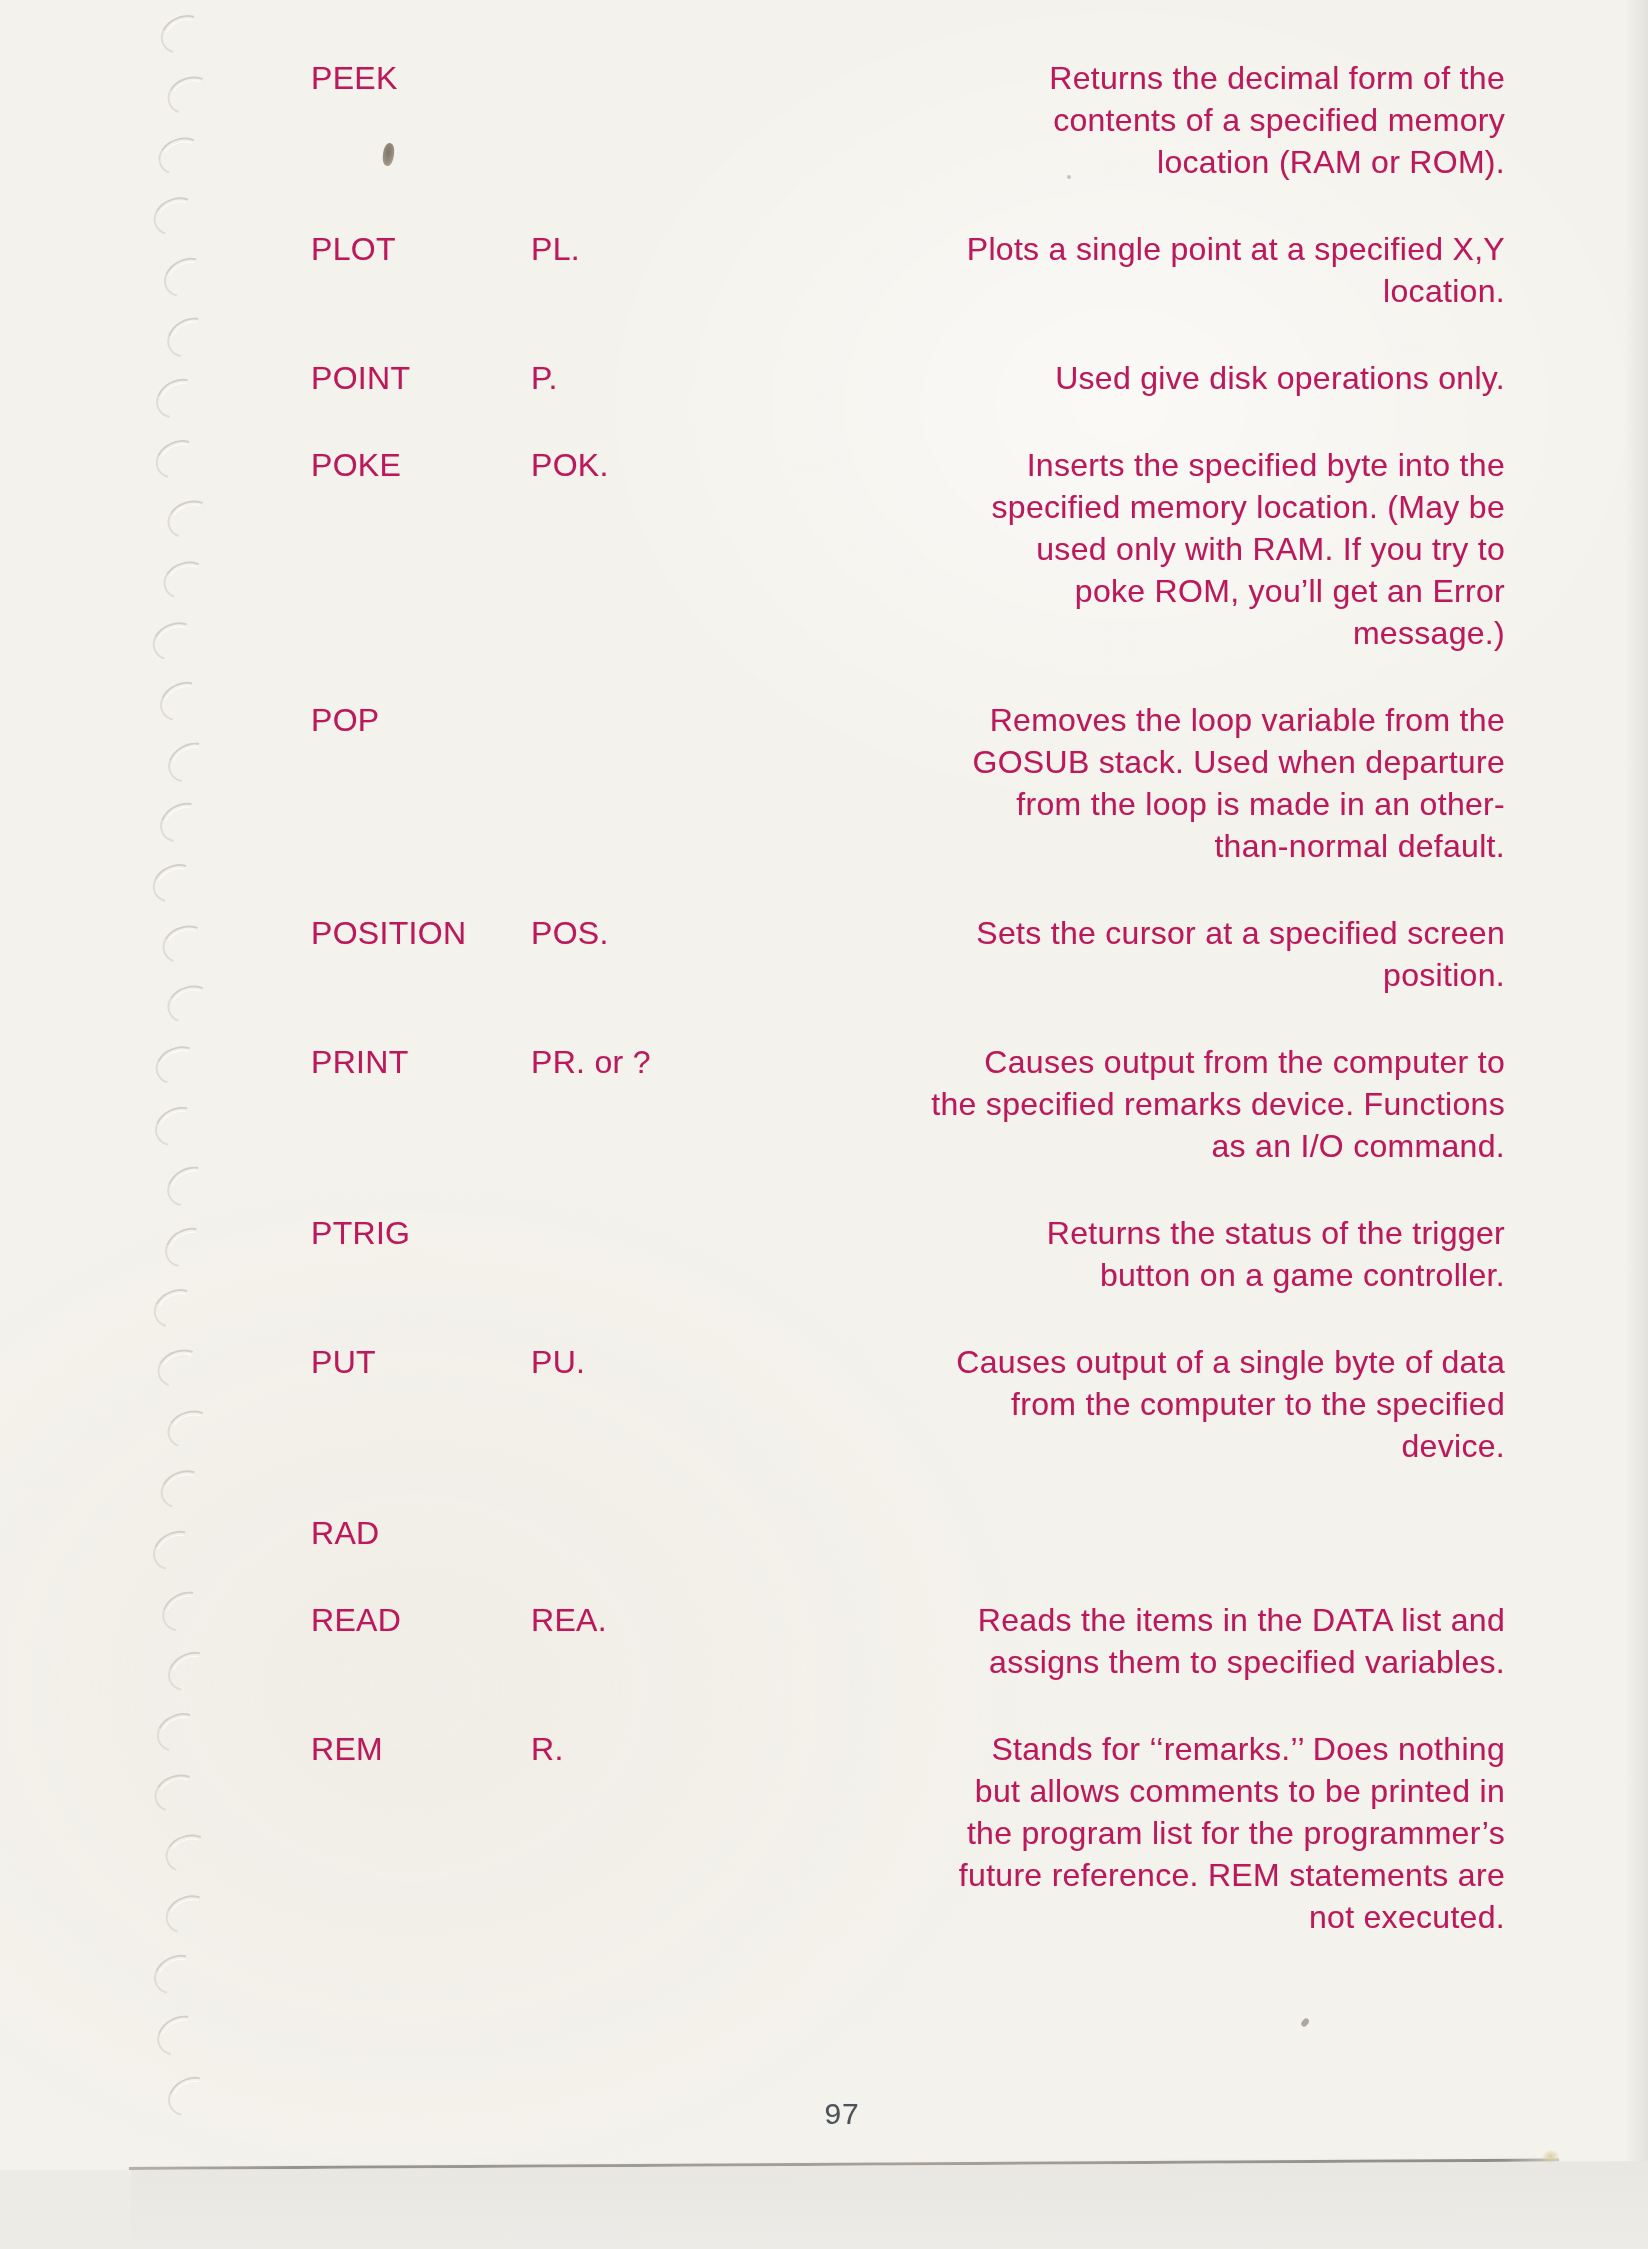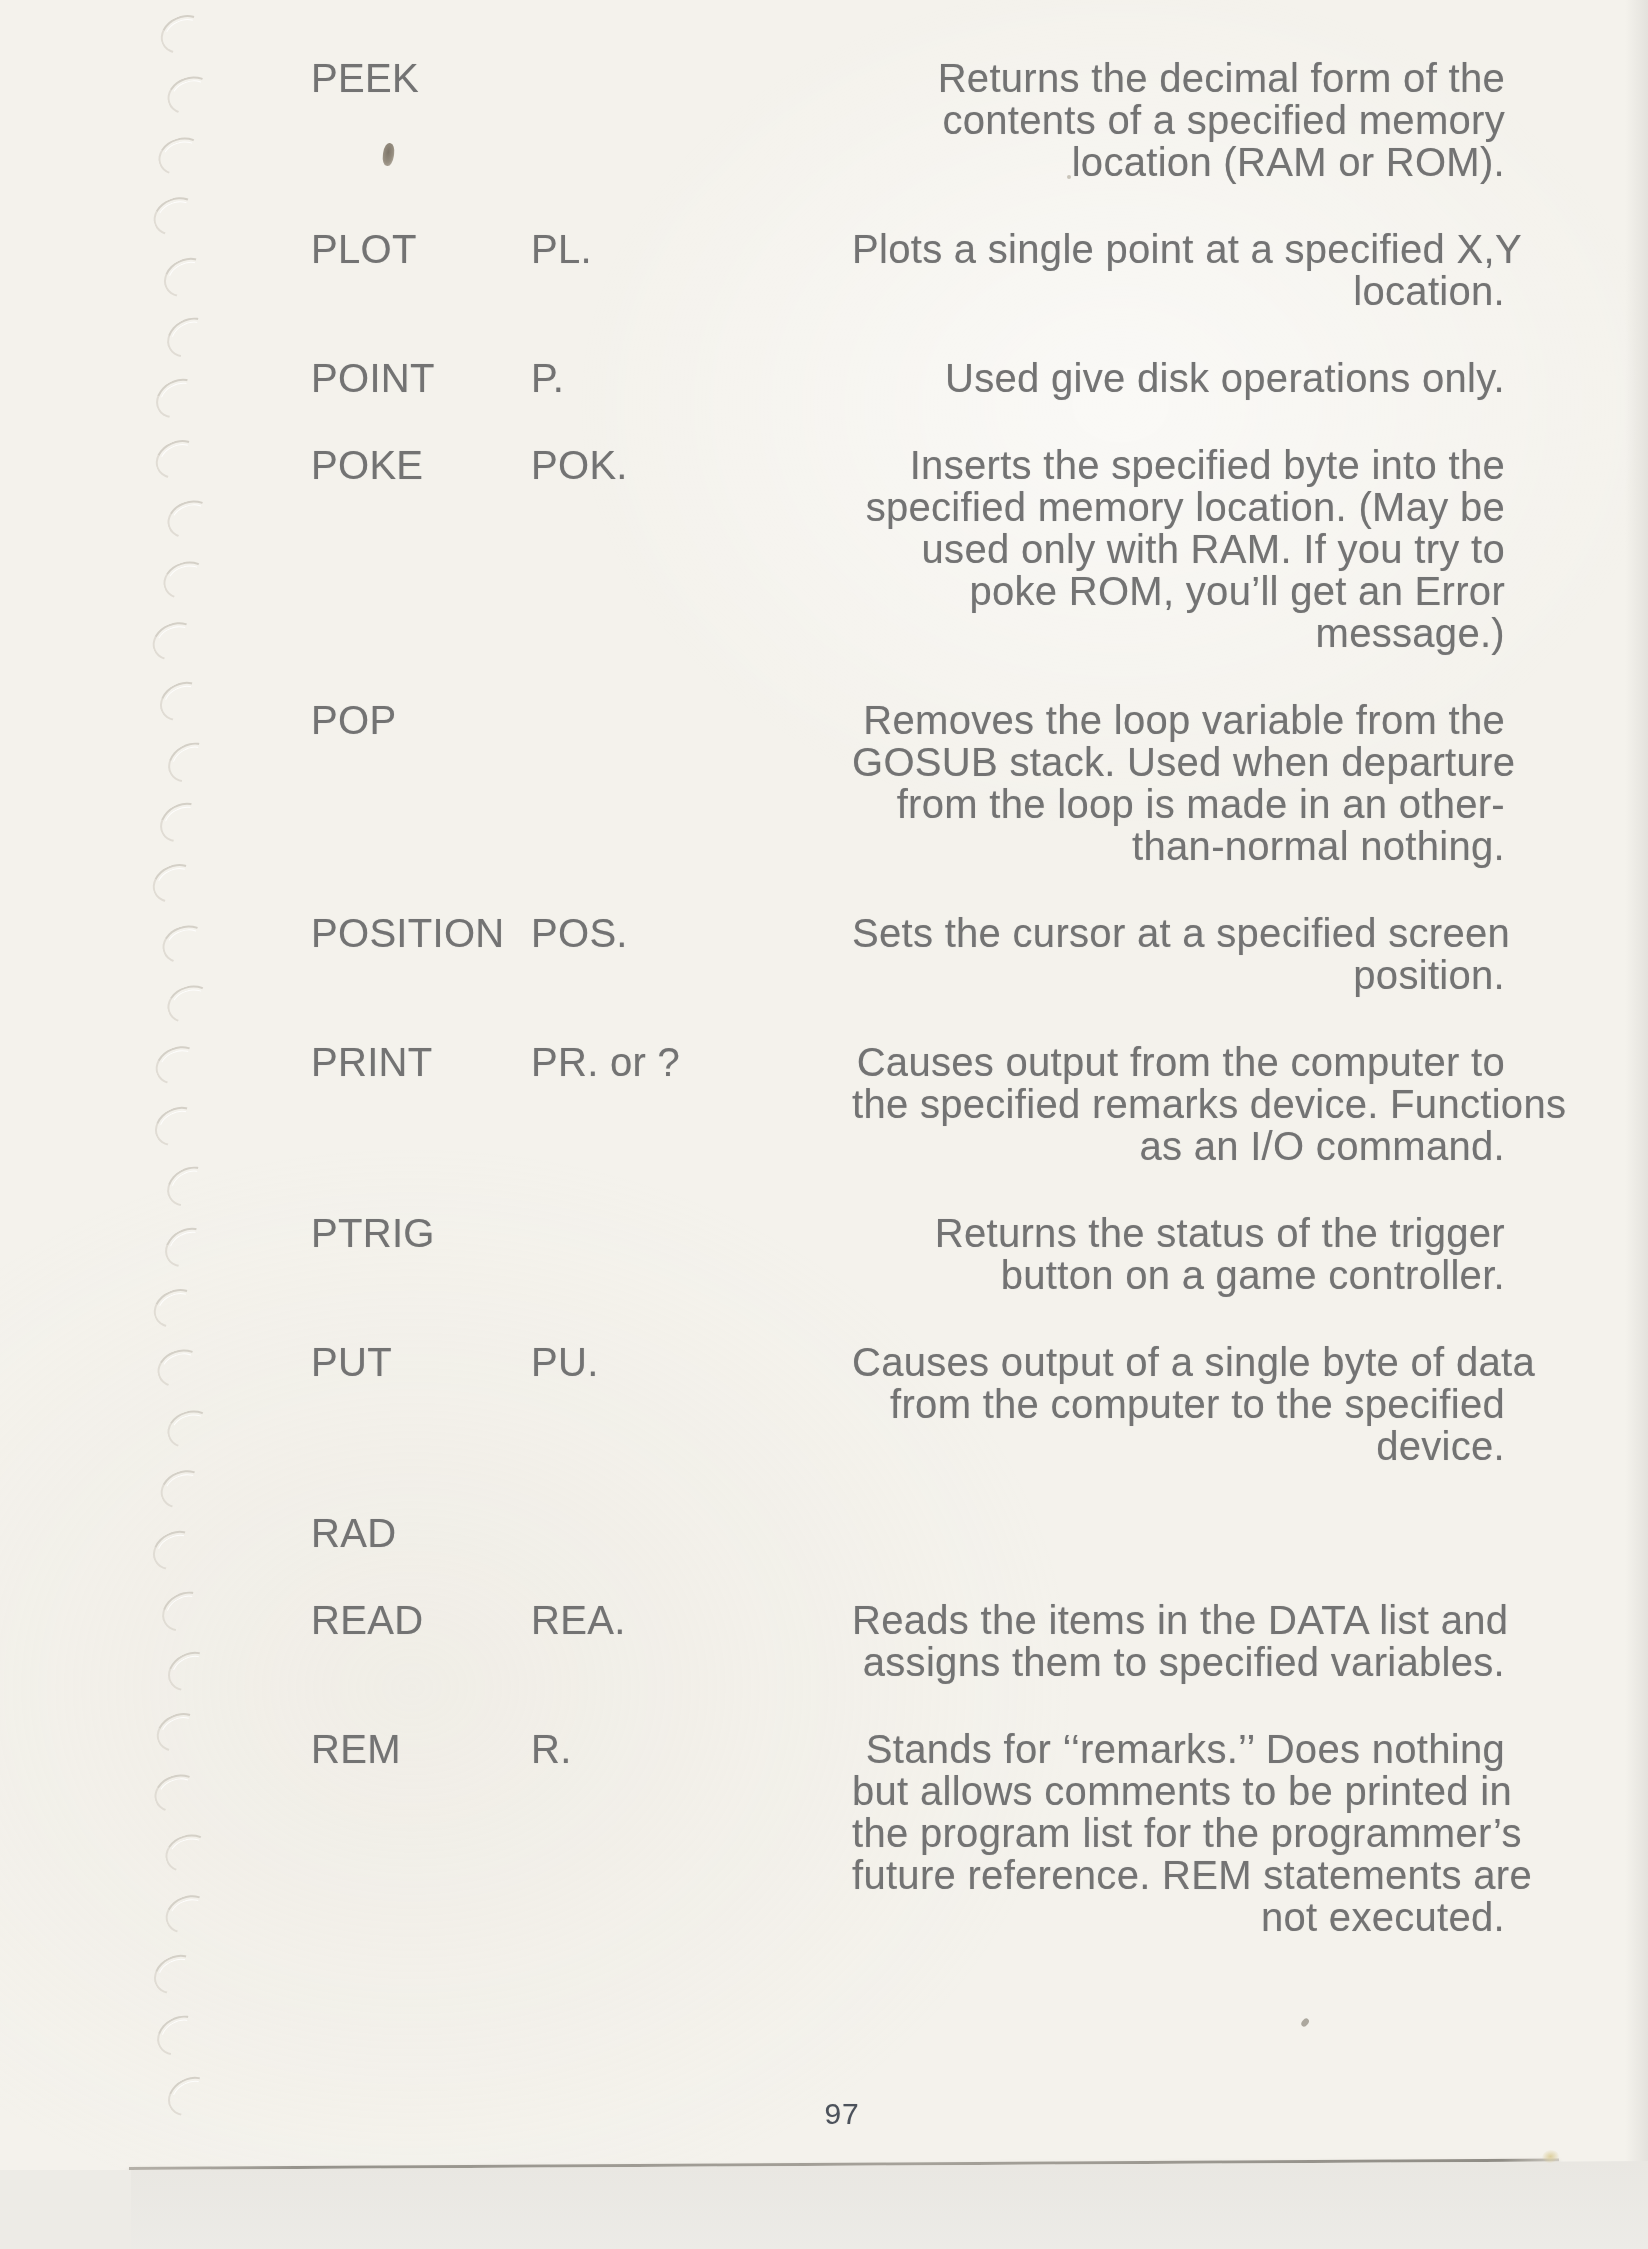--- a/index.html
+++ b/index.html
@@ -9,21 +9,21 @@
     background:
       radial-gradient(ellipse 773px 601px at 68% 18%, rgba(255,255,255,0.55), rgba(255,255,255,0) 70%),
       radial-gradient(ellipse 945px 773px at 25% 75%, rgba(232,228,219,0.30), rgba(232,228,219,0) 70%),
       #f4f2ec;
   }
   .scan{position:absolute;inset:0;}
 
   
   .content{
     position:absolute;left:311px;top:57px;width:1202px;
-    color:#737373;font-size:40px;line-height:42px;letter-spacing:0.3px;
+    color:#be185d;font-size:32px;line-height:42px;letter-spacing:0.3px;
     text-shadow:0 0 0.9px rgba(72,78,87,0.28);
   }
   .entry{display:flex;margin-bottom:45px;}
   .cmd{width:220px;flex:none;}
   .abbr{width:321px;flex:none;}
   .desc{width:653px;flex:none;}
   .desc-line{white-space:nowrap;text-align:right;}
 
   .pageno{
     position:absolute;left:812px;top:2093px;width:60px;text-align:center;
@@ -169,21 +169,21 @@
         </div>
   </section>
 
   <section class="entry">
     <div class="cmd">POP</div>
     <div class="abbr"></div>
     <div class="desc">
           <div class="desc-line">Removes the loop variable from the</div>
           <div class="desc-line">GOSUB stack. Used when departure</div>
           <div class="desc-line">from the loop is made in an other-</div>
-          <div class="desc-line">than-normal nothing.</div>
+          <div class="desc-line">than-normal default.</div>
         </div>
   </section>
 
   <section class="entry">
     <div class="cmd">POSITION</div>
     <div class="abbr">POS.</div>
     <div class="desc">
           <div class="desc-line">Sets the cursor at a specified screen</div>
           <div class="desc-line">position.</div>
         </div>

